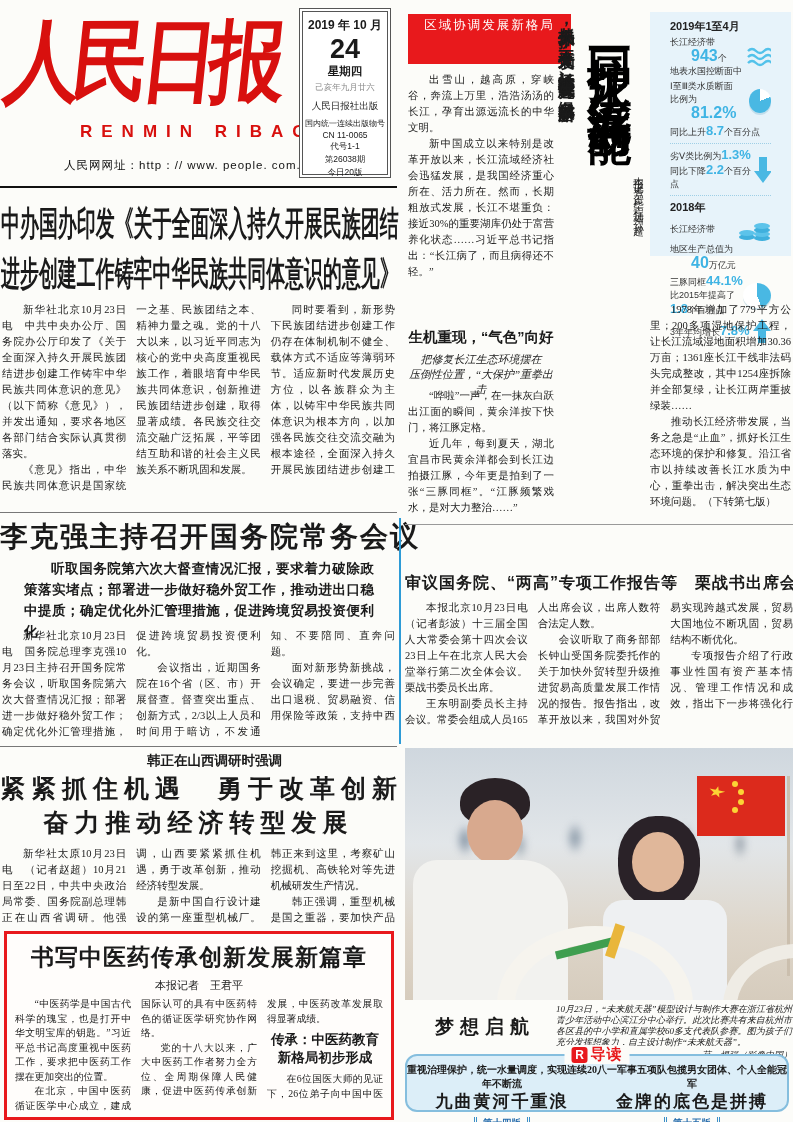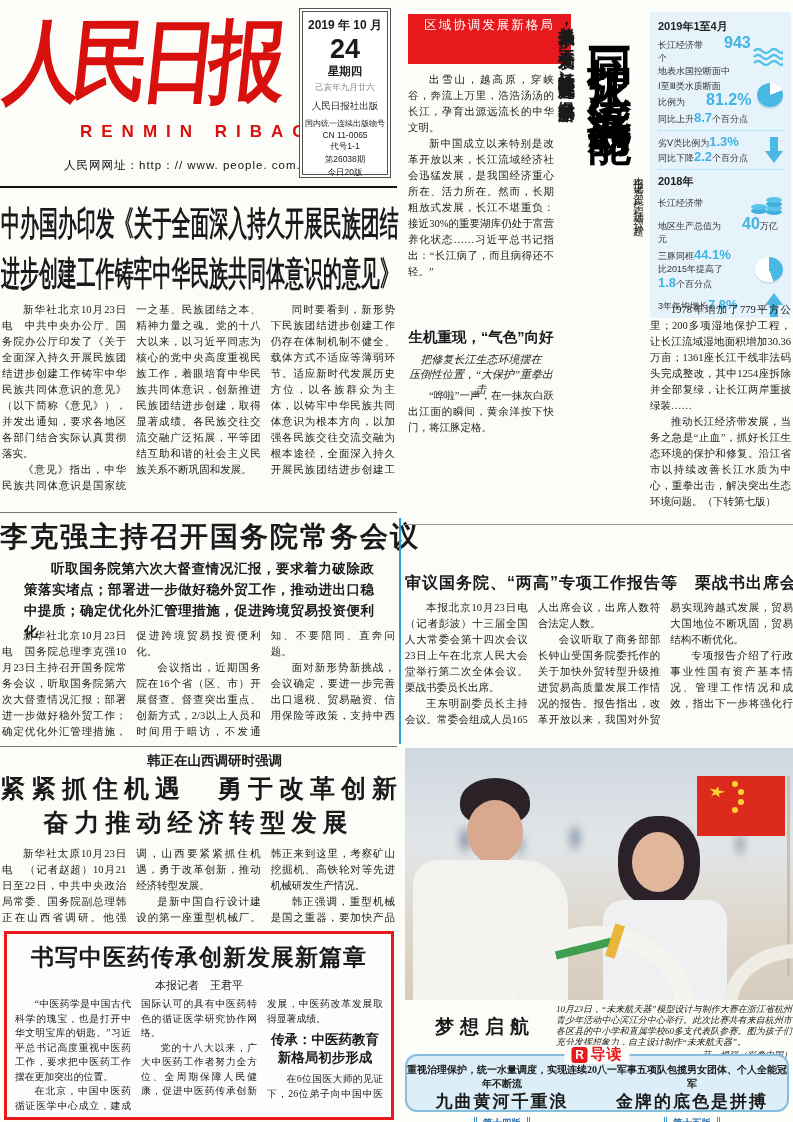--- a/index.html
+++ b/index.html
@@ -46,22 +46,22 @@
   .banner-l2{font-size:12.5px;margin-top:3px;letter-spacing:2px;}
   .cj-col{width:146px;font-size:10.5px;line-height:16px;text-align:justify;overflow:hidden;}
   .cj-midhead{text-align:center;}
   .cj-mh-t{font:bold 14.5px "Liberation Sans",sans-serif;margin-bottom:5px;}
   .cj-mh-s{font-style:italic;font-size:11px;line-height:15px;}
   .vtxt{writing-mode:vertical-rl;}
   .cj-vsub{left:556px;top:14px;height:508px;font:bold 16.5px "Liberation Sans",sans-serif;letter-spacing:1px;}
   .cj-vtitle{left:581px;top:14px;height:510px;font:900 44px "Liberation Sans",sans-serif;letter-spacing:6px;color:#000;}
   .cj-vby{left:631px;top:168px;height:270px;font-size:10.5px;letter-spacing:3px;color:#222;}
   
-  .ig{left:650px;top:12px;width:141px;height:306px;background:#e7f3fa;box-sizing:border-box;
-      padding:7px 8px;font-family:"Liberation Sans",sans-serif;color:#333;}
+  .ig{left:650px;top:12px;width:141px;height:244px;background:#e7f3fa;box-sizing:border-box;
+      padding:7px 20px;font-family:"Liberation Sans",sans-serif;color:#333;}
   .ig-label{font-size:11px;font-weight:bold;color:#222;margin-bottom:2px;}
   .ig-row{display:flex;justify-content:space-between;align-items:center;margin:2px 0;}
   .ig-t{font-size:9px;line-height:13px;}
   .ig-num{color:#3fb4e4;font-weight:bold;font-size:13px;}
   .ig-num.lg{font-size:16px;margin-left:21px;}
   .ig-div{border-top:1px dotted #9fcfe6;margin:4px 0;}
   .pie{border-radius:50%;box-shadow:0 2px 0 rgba(90,160,190,.25);}
   
   .photo{left:405px;top:748px;width:388px;height:252px;overflow:hidden;
       background:linear-gradient(180deg,#cfd7de 0%,#e2e6e9 38%,#ded6ca 72%,#d6ccbd 100%);}
@@ -128,20 +128,21 @@
     </div>
 
   <div class="abs cj-midhead" style="left:406px;top:328px;width:150px;">
     <div class="cj-mh-t">生机重现，“气色”向好</div>
     <div class="cj-mh-s">把修复长江生态环境摆在</div>
     <div class="cj-mh-s">压倒性位置，“大保护”重拳出击</div>
   </div>
 
   <div class="abs cj-col" style="left:408px;top:388px;height:132px;">
       <p class="para">“哗啦”一声，在一抹灰白跃出江面的瞬间，黄余洋按下快门，将江豚定格。</p>
+      <p class="para">近几年，每到夏天，湖北宜昌市民黄余洋都会到长江边拍摄江豚，今年更是拍到了一张“三豚同框”。“江豚频繁戏水，是对大力整治……”</p>
     </div>
 
   <div class="abs vtxt cj-vsub">共抓大保护，不搞大开发，长江经济带探索生态优先、绿色发展新路子</div>
   <div class="abs vtxt cj-vtitle">同护一江水 澎湃新动能</div>
   <div class="abs vtxt cj-vby">本报记者 贺广华 程远州 孙超</div>
 
   <div class="abs ig">
     <div class="ig-label">2019年1至4月</div>
     <div class="ig-row">
       <div class="ig-t">

